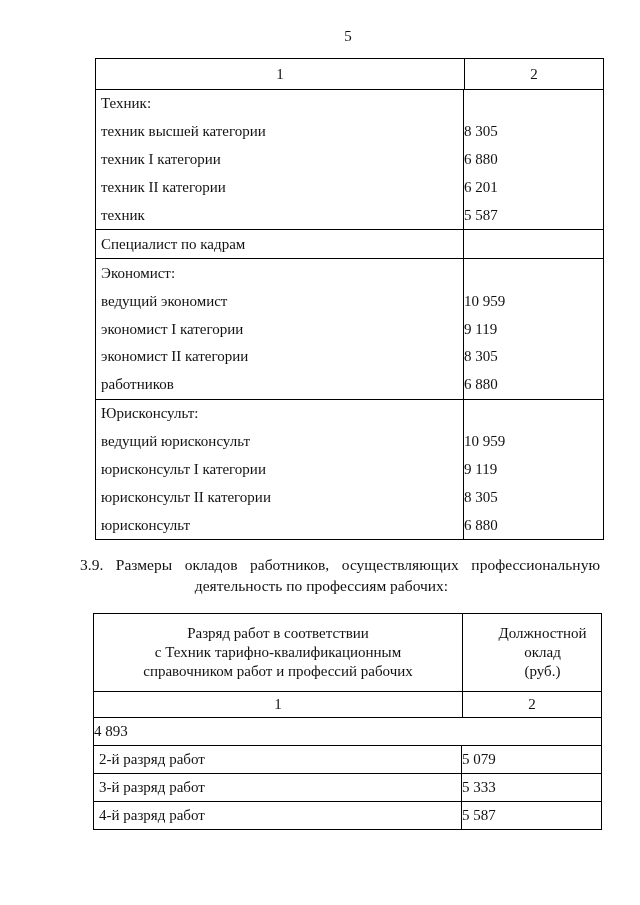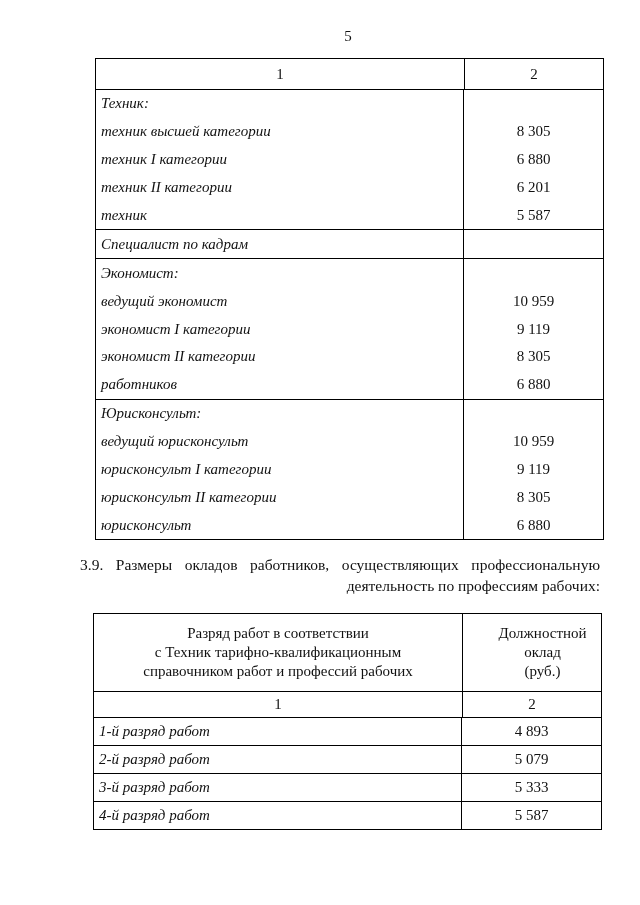--- a/index.html
+++ b/index.html
@@ -58,45 +58,44 @@
   .t1 .trow { height: 27.9px; }
   .t2 .trow { height: 27px; }
   .trow.divider { border-top: 1.5px solid #000; }
   .tc-label {
     width: 368px;
     align-self: stretch;
     display: flex; align-items: center;
     padding-left: 5px;
     box-sizing: border-box;
     border-right: 1px solid #000;
-    font-style: italic;
   }
   .tc-value {
     flex: 1;
-    text-align: center;
+    text-align: left;
   }
 
   
   .t1 { left: 95px; top: 58px; }
   .t1 .t-header { height: 30px; }
 
   
   .para {
     position: absolute;
     left: 43px; top: 554px; width: 557px;
     font-size: 15.5px;
     line-height: 21px;
   }
   .para-line1 {
     text-align: justify;
     text-align-last: justify;
     text-indent: 37px;
     white-space: normal;
   }
-  .para-line2 { text-align: right; }
+  .para-line2 { text-align: center; }
 
   
   .t2 { left: 93px; top: 613px; }
   .t2 .t-header { height: 77px; line-height: 19px; gap: 21px; }
   .t2 .t-subheader {
     display: flex;
     align-items: center;
     height: 25px;
     font-size: 15px;
   }
@@ -211,21 +210,20 @@
           <div class="hline">Должностной оклад</div>
           <div class="hline">(руб.)</div>
         </div>
     </div>
     <div class="t-subheader">
       <div class="sc-left">1</div>
       <div class="sc-right">2</div>
     </div>
     <div id="t2-body">
         <div class="trow divider">
-          <div class="tc-label">1-й разряд работ</div>
           <div class="tc-value">4 893</div>
         </div>
         <div class="trow divider">
           <div class="tc-label">2-й разряд работ</div>
           <div class="tc-value">5 079</div>
         </div>
         <div class="trow divider">
           <div class="tc-label">3-й разряд работ</div>
           <div class="tc-value">5 333</div>
         </div>

